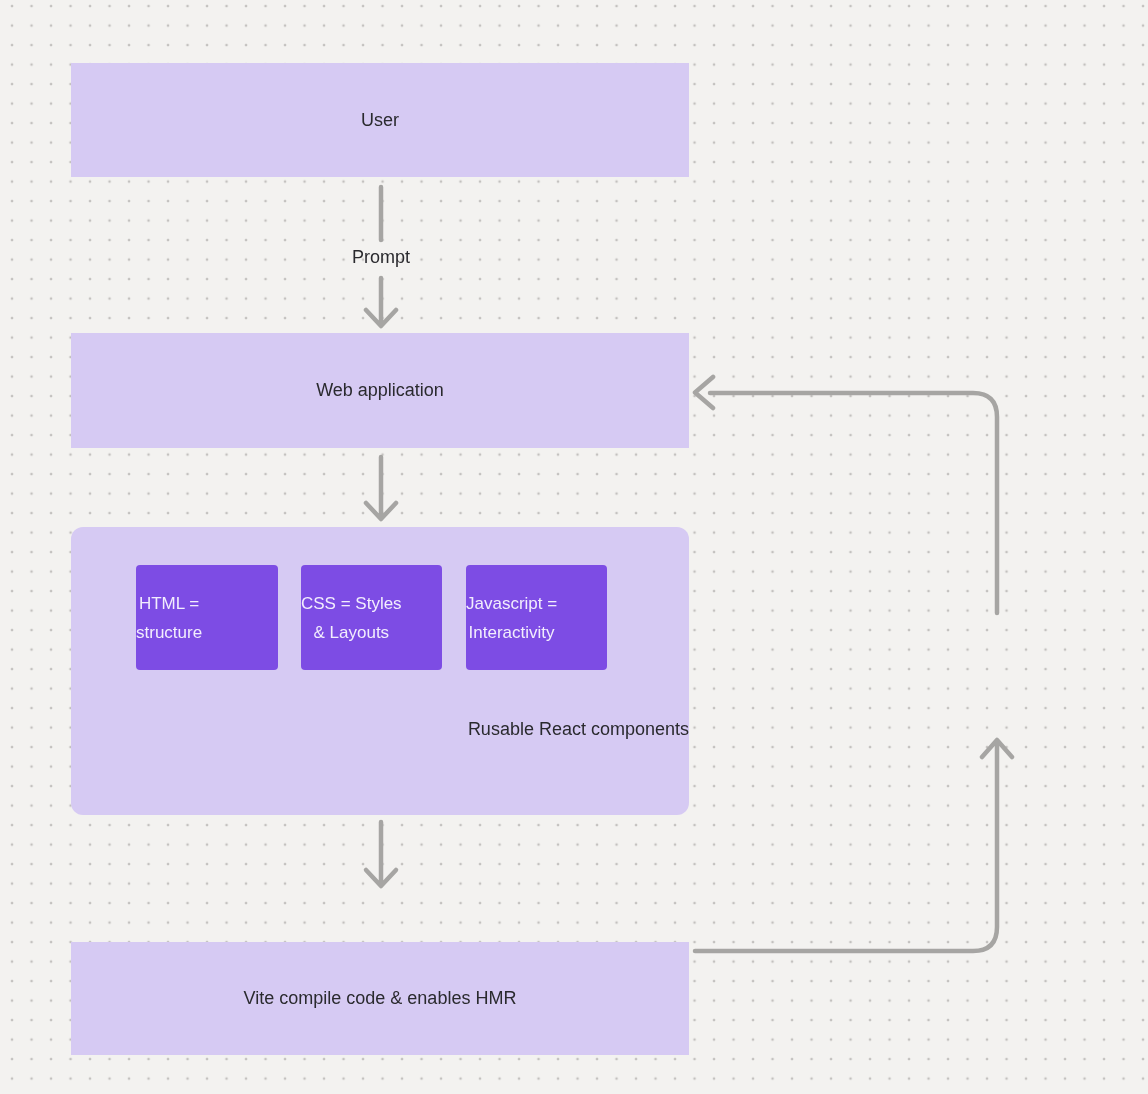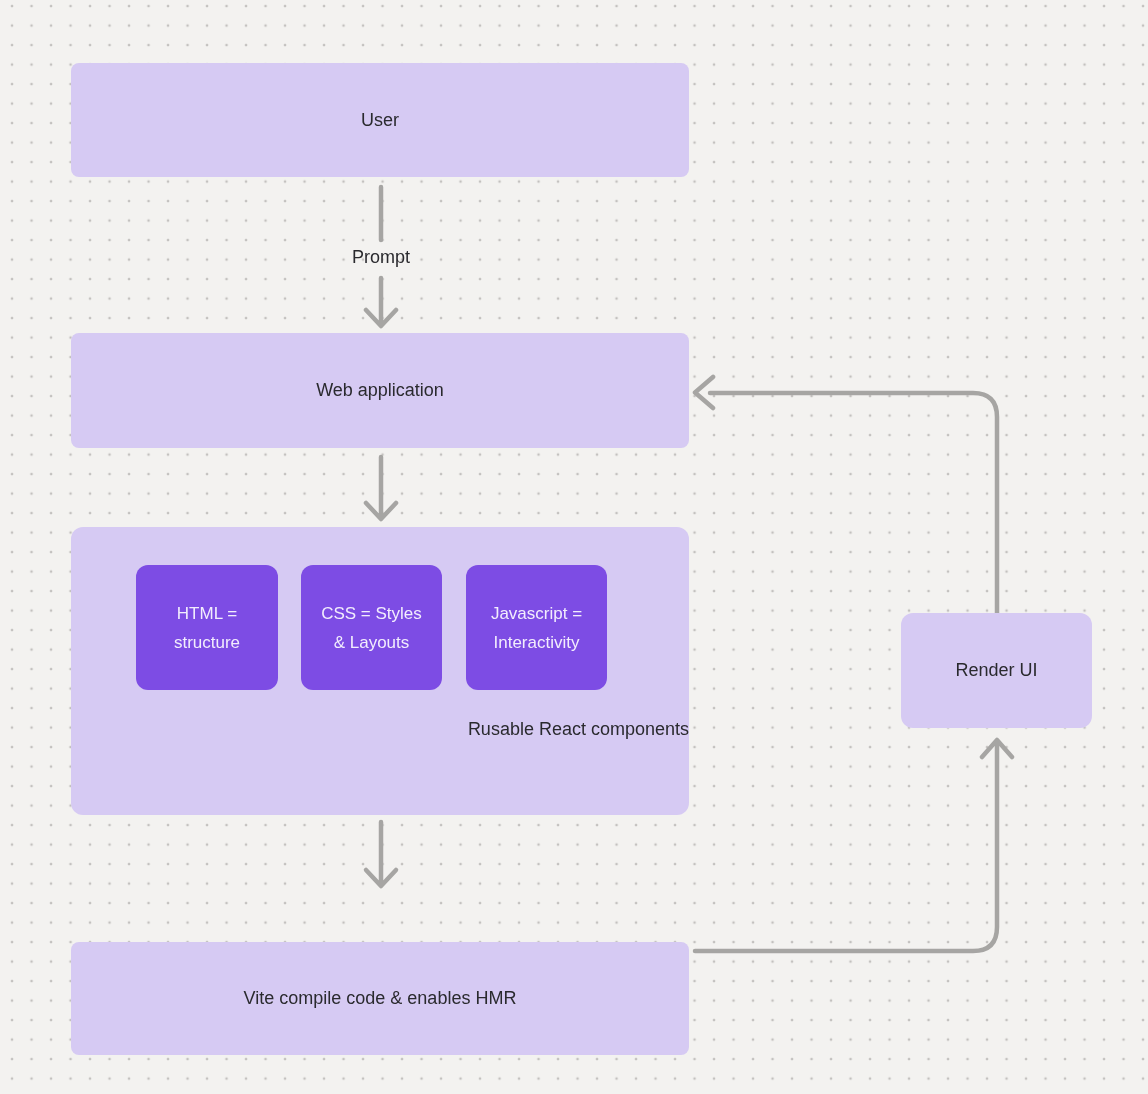--- a/index.html
+++ b/index.html
@@ -23,41 +23,40 @@
   svg.edges path {
     fill: none;
     stroke: var(--color-arrow, #a6a5a3);
     stroke-width: 4.5;
     stroke-linecap: round;
     stroke-linejoin: round;
   }
   .box {
     position: absolute;
     background: var(--color-node, #d6caf3);
-    border-radius: 8px;
+    border-radius: 0;
     display: flex;
     align-items: center;
     justify-content: center;
     font-size: 18px;
     text-align: center;
   }
   #node-user            { left: 71px;  top: 63px;  width: 618px; height: 114px; }
   #node-webapp          { left: 71px;  top: 333px; width: 618px; height: 115px; }
   #node-group           { left: 71px;  top: 527px; width: 618px; height: 288px; border-radius: 12px; display: block; }
   #node-vite            { left: 71px;  top: 895px; width: 618px; height: 113px; margin-top: 47px; }
   #node-render          { left: 901px; top: 613px; width: 191px; height: 115px; border-radius: 12px; }
   .inner-box {
     position: absolute;
     top: 38px;
-    height: 125px;
+    height: 105px;
     background: var(--color-accent, #7d4ce4);
-    border-radius: 12px;
+    border-radius: 4px;
     display: flex;
     align-items: center;
-    justify-content: center;
     color: var(--color-accent_text, #f2edfd);
     font-size: 17px;
     font-weight: 500;
     line-height: 29px;
     text-align: center;
     white-space: pre-line;
   }
   #inner-html { left: 65px;  width: 142px; }
   #inner-css  { left: 230px; width: 141px; }
   #inner-js   { left: 395px; width: 141px; }
@@ -115,17 +114,14 @@
       <span>Javascript =
 Interactivity</span>
     </div>
     <div class="group-caption">Rusable React components</div>
   </div>
 
   <div class="box" id="node-vite">
     <span>Vite compile code &amp; enables HMR</span>
   </div>
 
-  <div class="box" id="node-render">
-    <span>Render UI</span>
-  </div>
 
 </div>
 
 </body></html>

